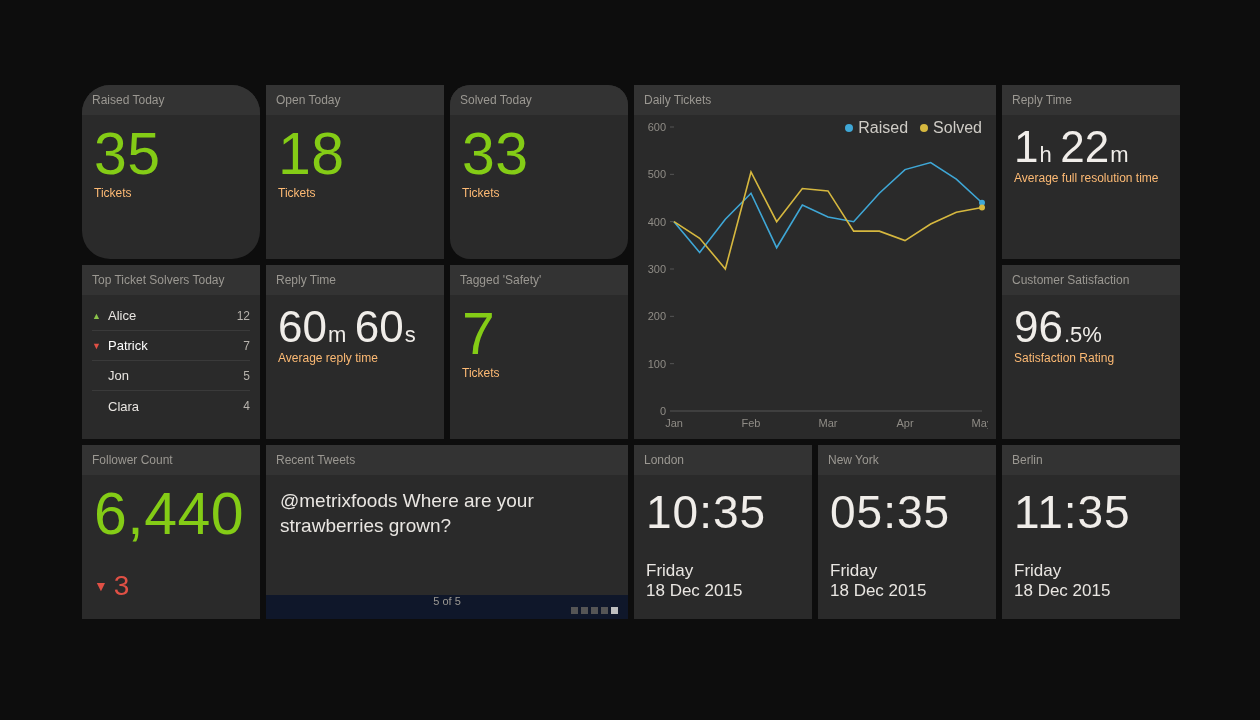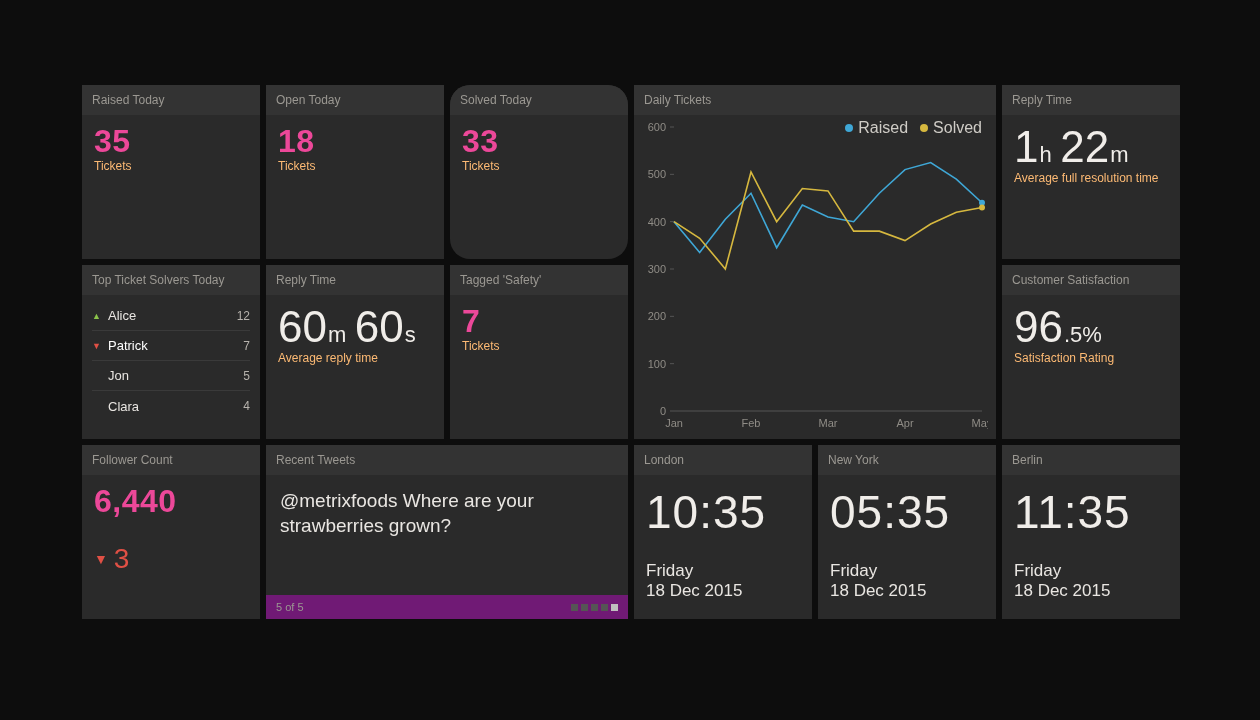--- a/index.html
+++ b/index.html
@@ -30,25 +30,25 @@
     height: 30px;
     display: flex; align-items: center;
     padding: 0 10px;
     font-size: 12px;
     color: #9b9892;
   }
   .tile-body {
     padding: 10px 12px 12px 12px;
   }
   .big {
-    font-size: 32px;
+    font-size: 59px;
     line-height: 1.0;
     letter-spacing: 0.5px;
-    font-weight: 700;
-    color: #ec4899;
+    font-weight: 400;
+    color: #84cc16;
   }
   .under {
     font-size: 12px;
     color: #fdba74;
     margin-top: 2px;
     line-height: 1.2;
   }
   .compound span.u { font-size: 22px; margin-left:1px; margin-right:4px;}
   .compound span.v { font-size: 44px; }
   .compound { line-height:1.0; color:#f0ede9; font-weight:300;}
@@ -75,43 +75,43 @@
     color:#e05045; font-size:28px;
     margin-top: 26px;
   }
   .delta .tri { font-size:14px; }
 
   
   .tweet-body { padding:14px 14px 0 14px; font-size:19px; line-height:1.3; color:#e9e6e2; }
   .tweet-foot {
     position:absolute; bottom:0; left:0; right:0;
     height:24px;
-    background:#701a75;
+    background:#0f172a;
     display:flex; align-items:center;
     padding:0 10px;
-    font-size:11px; color:#9b9892;
+    font-size:11px; color:#9b9892;flex-direction:column;
   }
   .dots { margin-left:auto; display:flex; gap:3px; }
   .dots span { width:7px; height:7px; background:#555; display:inline-block; }
   .dots span.active { background:#bfbfbf; }
 
   
   .clock-body { padding:10px 12px; }
   .clock-time { font-size:46px; font-weight:300; letter-spacing:1px; color:#f0ede9;}
   .clock-day { font-size:17px; margin-top:22px;}
   .clock-date { font-size:17px; }
 
   
   .chart-wrap { position:absolute; left:8px; right:8px; top:34px; bottom:6px; }
   .legend { position:absolute; top:34px; right:14px; font-size:16px; display:flex; gap:12px;}
   .legend .item { display:flex; align-items:center; gap:5px; color:#cfccc6;}
   .legend .swatch { width:8px; height:8px; border-radius:4px; display:inline-block;}
 
   
-  .c-raised    { grid-column:1; grid-row:1; }
+  .c-raised    { grid-column:1; grid-row:1;border-radius:28px; }
   .c-open      { grid-column:2; grid-row:1; }
   .c-solved    { grid-column:3; grid-row:1;border-radius:20px; }
   .c-solvers   { grid-column:1; grid-row:2; }
   .c-reply     { grid-column:2; grid-row:2; }
   .c-tagged    { grid-column:3; grid-row:2; }
   .c-daily     { grid-column:4 / span 2; grid-row:1 / span 2; }
   .c-replytime { grid-column:6; grid-row:1; }
   .c-csat      { grid-column:6; grid-row:2; }
   .c-follow    { grid-column:1; grid-row:3; }
   .c-tweets    { grid-column:2 / span 2; grid-row:3; }

